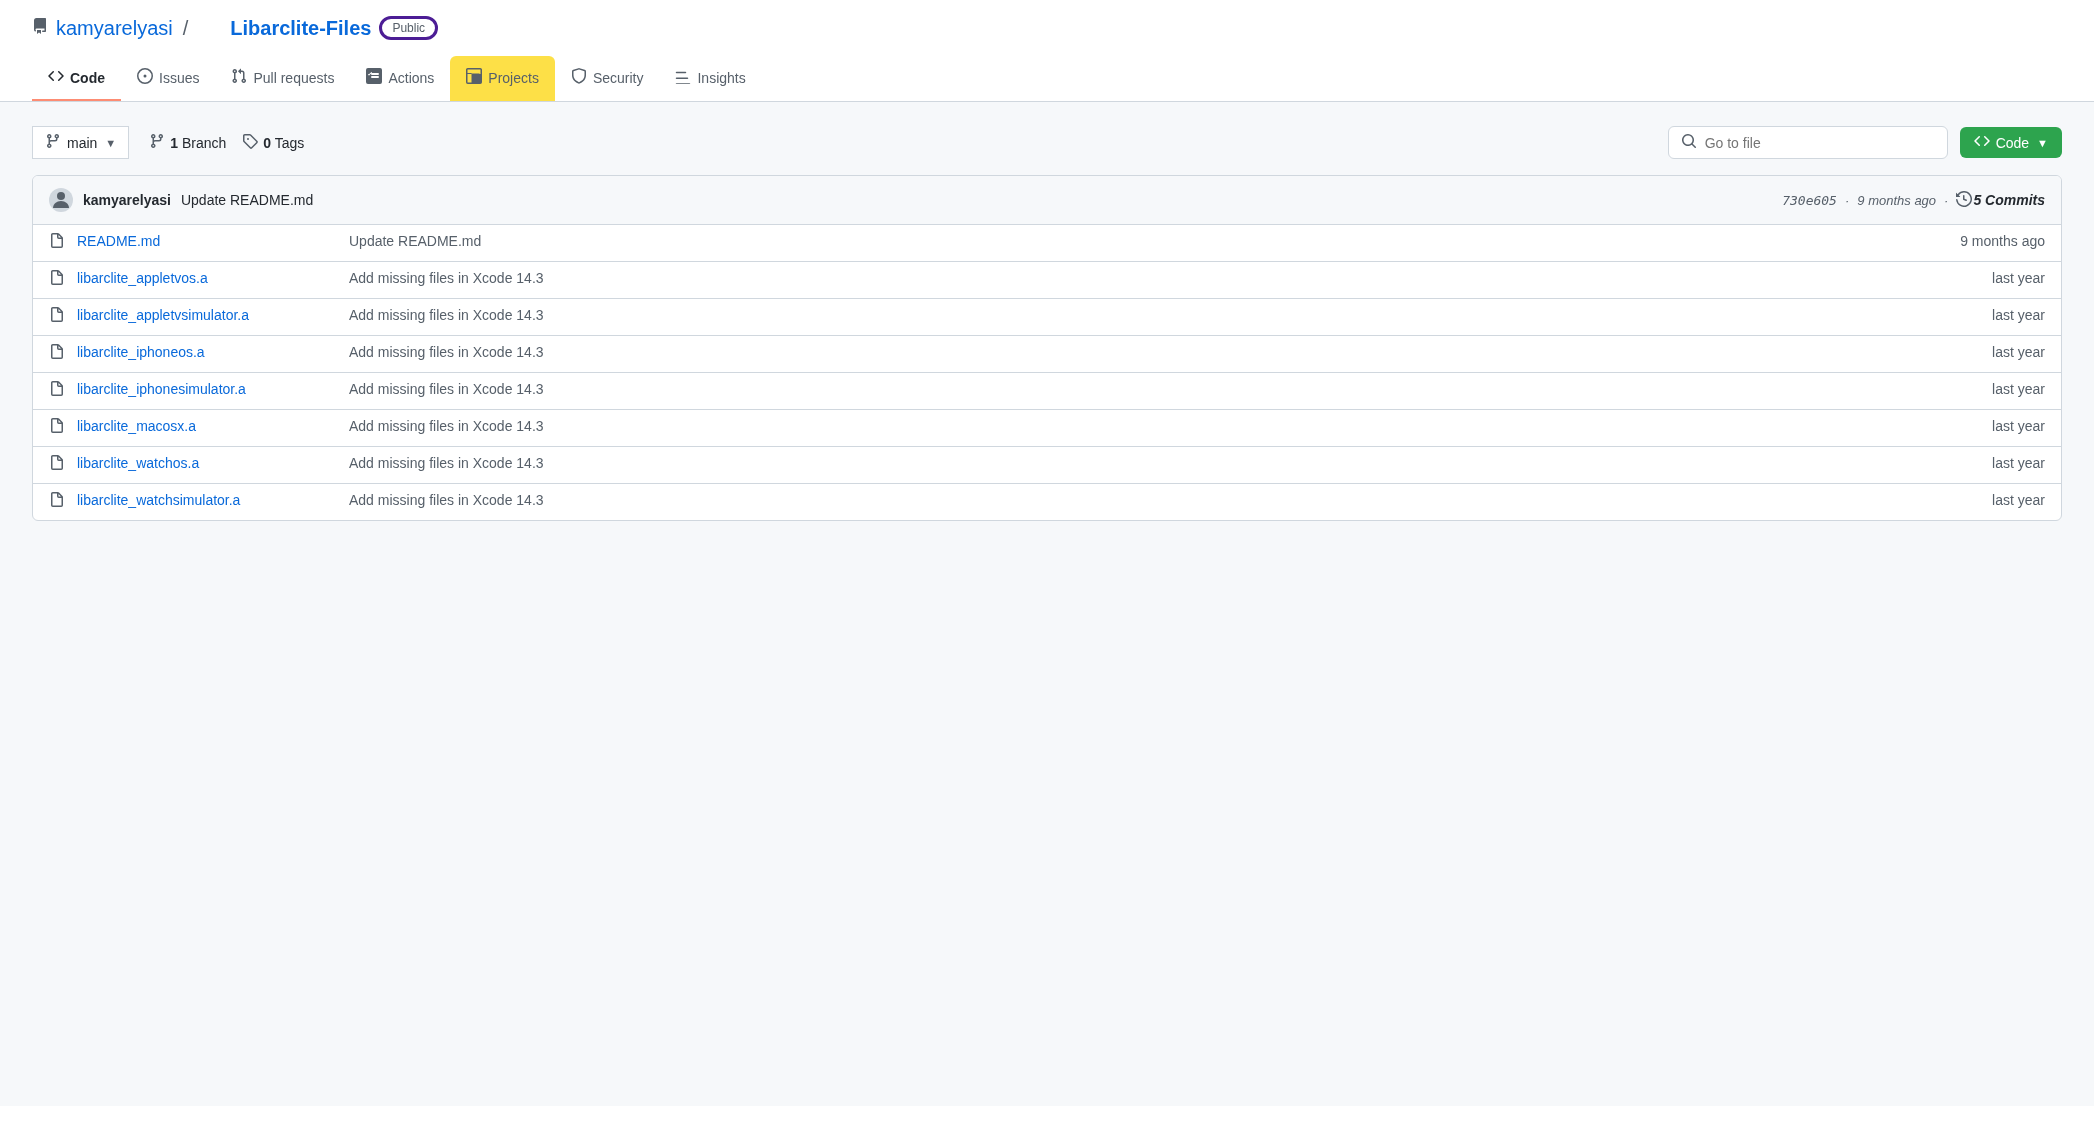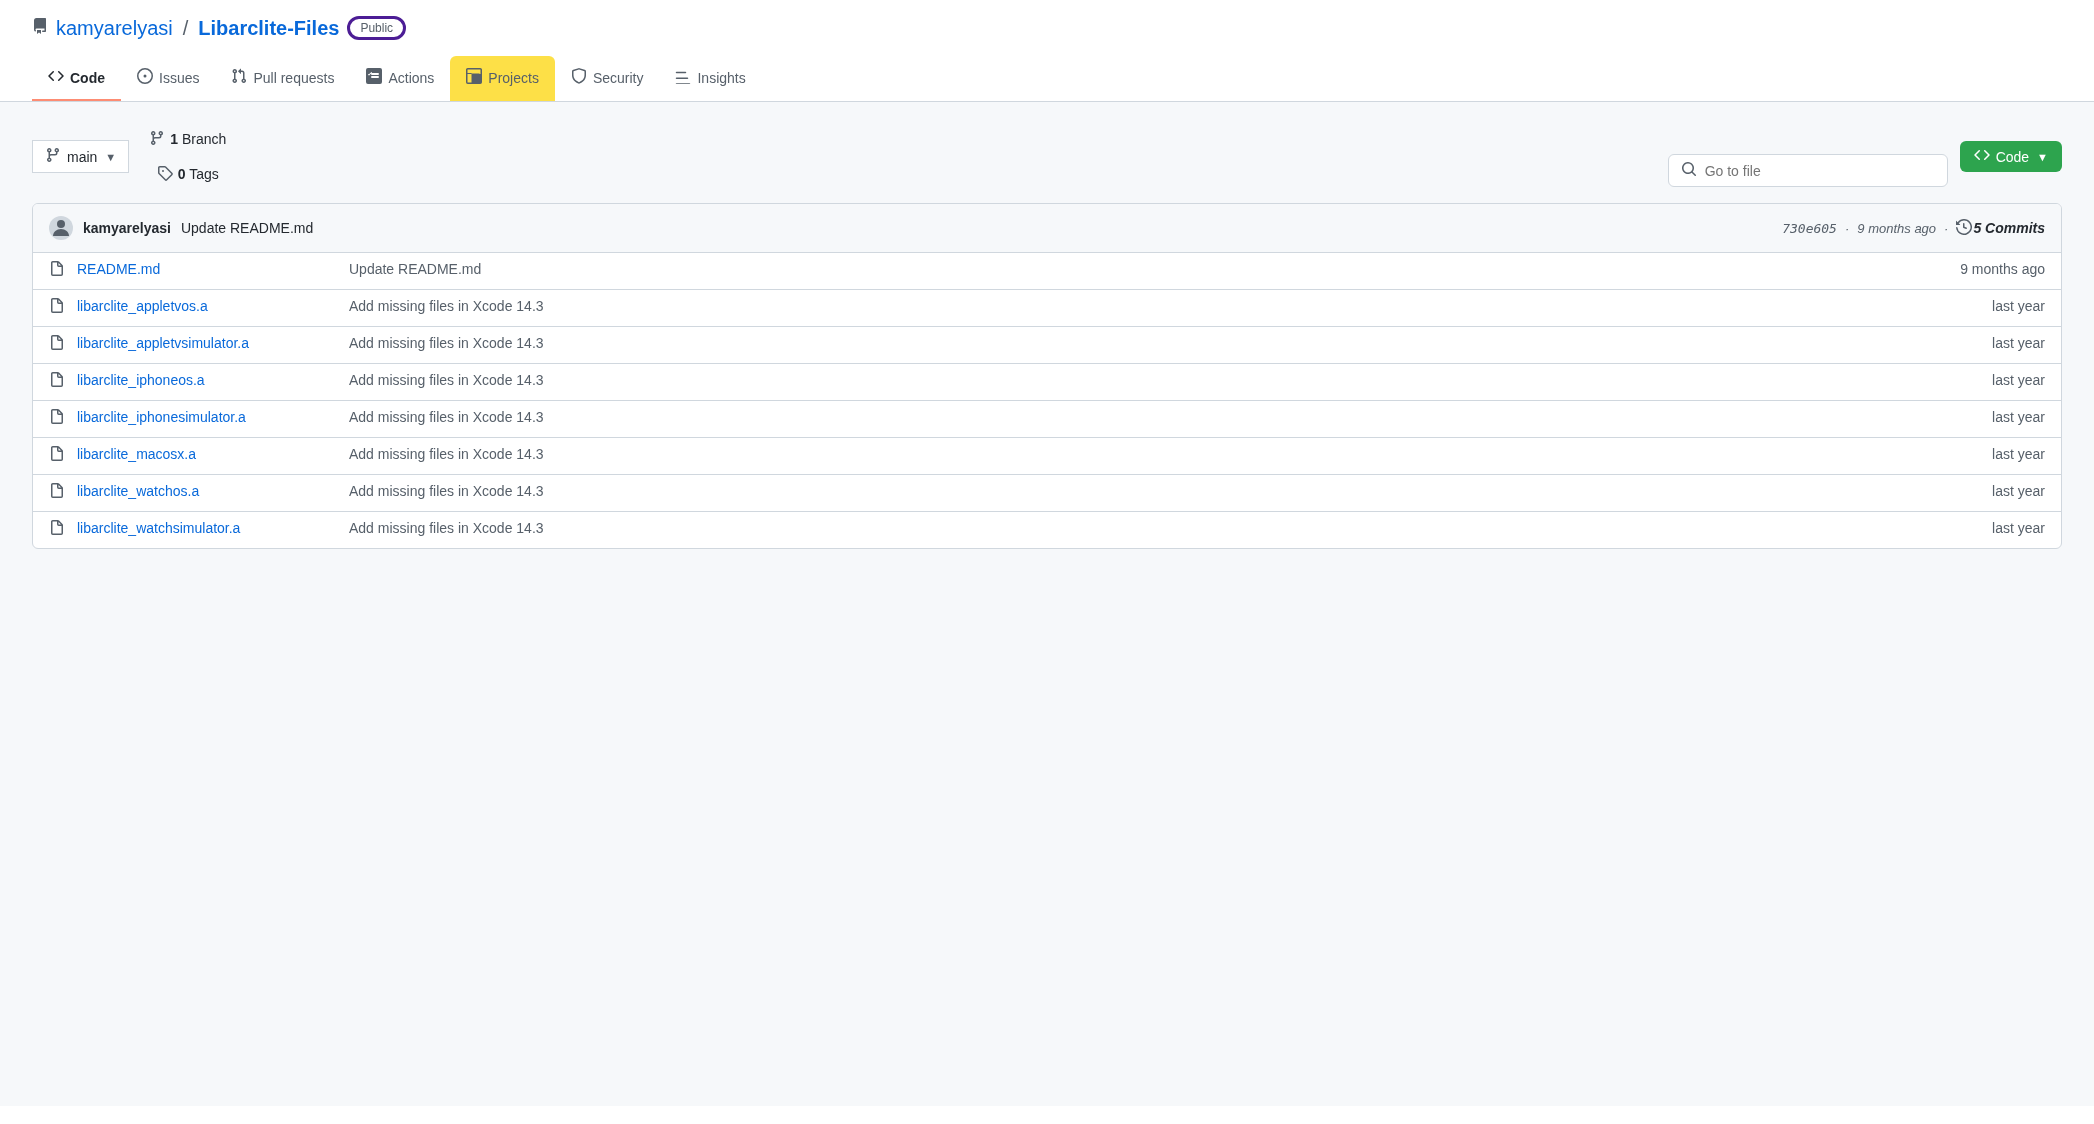--- a/index.html
+++ b/index.html
@@ -41,20 +41,21 @@
       font-size: 20px;
       font-weight: 300;
       margin: 0 2px;
     }
     .repo-name {
       color: #0969da;
       font-size: 20px;
       font-weight: 600;
       text-decoration: none;
       cursor: pointer;
+      margin-left: 32px;
     }
     .repo-badge {
       border: 3px solid #4c1d95;
       border-radius: 2em;
       padding: 2px 10px;
       font-size: 12px;
       color: #57606a;
       font-weight: 500;
     }
     
@@ -123,21 +124,20 @@
     .branch-chevron {
       color: #57606a;
       font-size: 11px;
       margin-left: 2px;
     }
     .meta-badges {
       display: flex;
       align-items: center;
       gap: 16px;
       margin-left: 8px;
-      flex-direction: column;
     }
     .meta-badge {
       display: flex;
       align-items: center;
       gap: 5px;
       font-size: 14px;
       color: #24292f;
       cursor: pointer;
       text-decoration: none;
     }
@@ -153,21 +153,20 @@
     .search-box {
       display: flex;
       align-items: center;
       gap: 8px;
       padding: 6px 12px;
       border: 1px solid #d0d7de;
       border-radius: 6px;
       background: #ffffff;
       width: 280px;
       cursor: text;
-      margin-top: 28px;
     }
     .search-input {
       border: none;
       outline: none;
       font-size: 14px;
       color: #57606a;
       background: transparent;
       width: 100%;
     }
     .search-icon {

